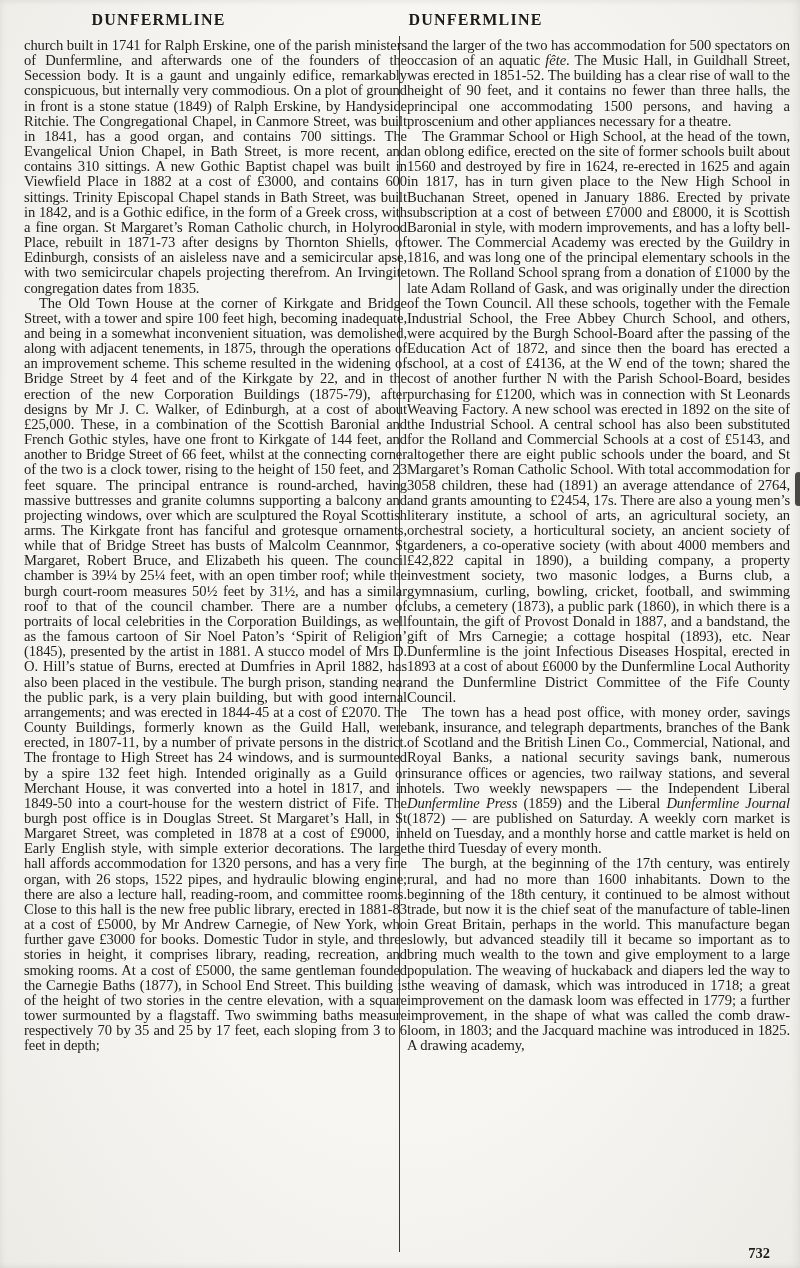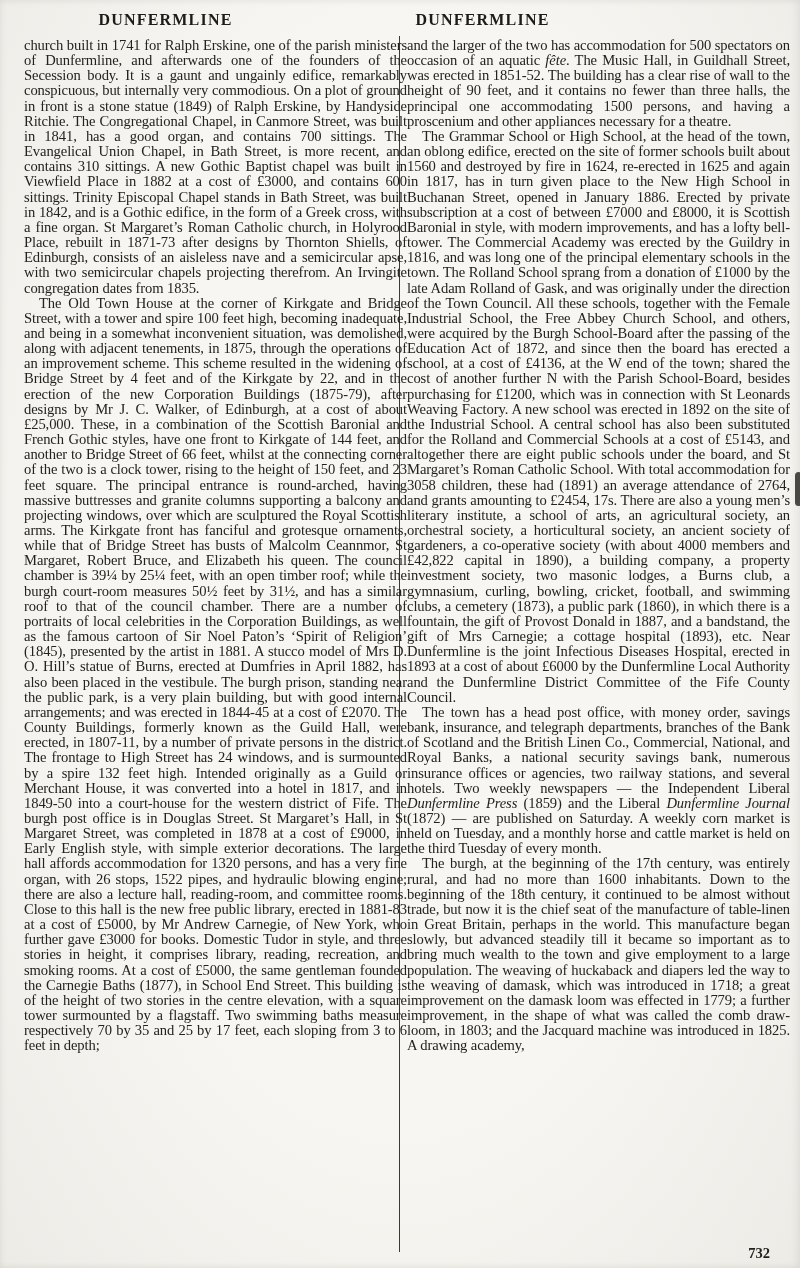--- a/index.html
+++ b/index.html
@@ -14,21 +14,21 @@
     margin: 0;
     overflow: hidden;
     background: radial-gradient(ellipse at 50% 45%, #f7f6f2 55%, #edebe6 100%);
     color: #24221e;
     font-family: "Liberation Serif", "DejaVu Serif", serif;
     box-shadow: inset -3px 0 8px rgba(0,0,0,0.06), inset 2px 0 6px rgba(0,0,0,0.04);
   }
   .headers {
     position: absolute;
     top: 11px;
-    left: 7px;
+    left: 0;
     width: 634px;
     display: flex;
   }
   .running-head {
     width: 400px;
     text-align: center;
     font-weight: 700;
     font-size: 16px;
     letter-spacing: 1.2px;
     color: #1e1c18;

